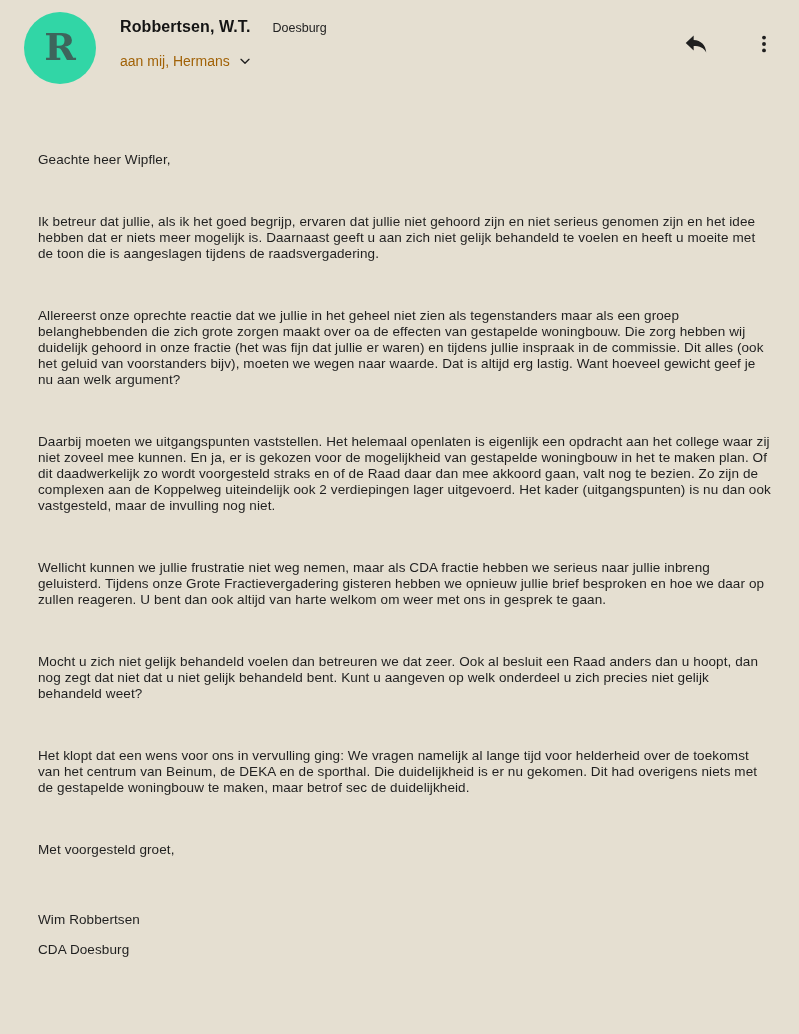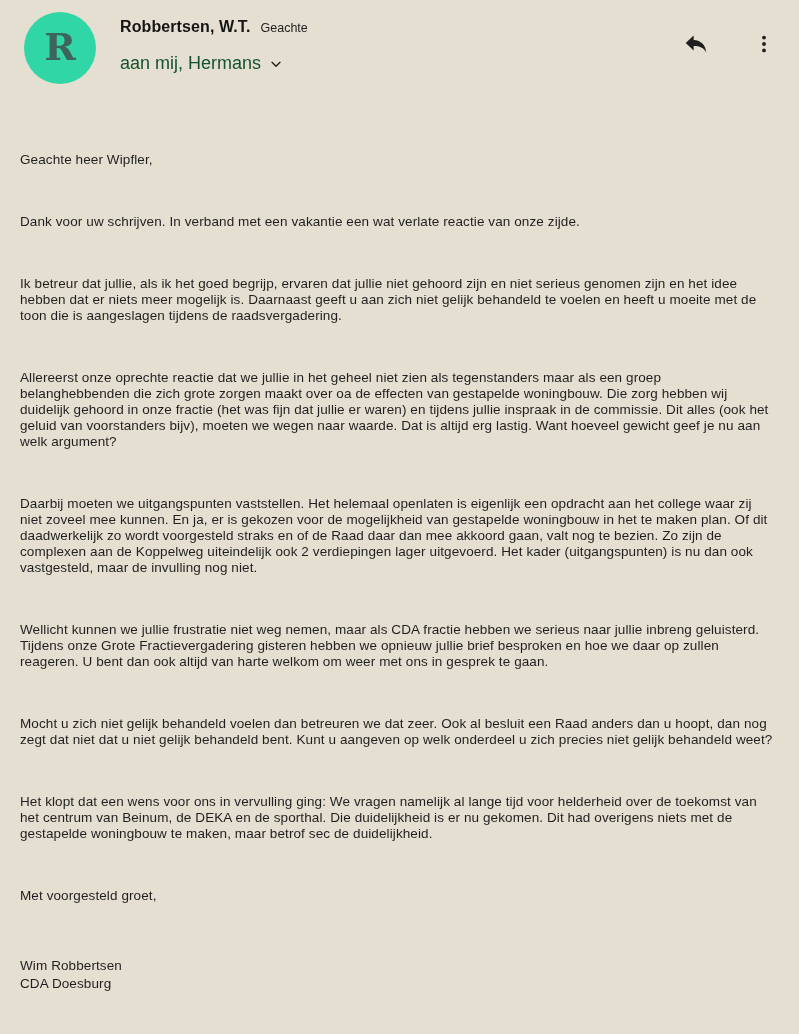--- a/index.html
+++ b/index.html
@@ -39,41 +39,41 @@
     color: #3d655c;
     font-family: "DejaVu Serif", serif;
     line-height: 1;
     padding-bottom: 2px;
   }
   .sender-block {
     position: absolute;
     left: 120px;
     top: 18px;
   }
-  .sender-line { display: flex; align-items: baseline; }
+  .sender-line { display: flex; align-items: baseline; gap: 12px; }
   .sender-name {
     font-size: 16px;
     font-weight: bold;
     color: #141414;
     letter-spacing: 0.1px;
   }
   .timestamp {
     font-size: 12.5px;
     color: #222;
     margin-left: 10px;
   }
   .recipients-line {
     margin-top: 17px;
     display: flex;
     align-items: center;
     cursor: pointer;
   }
   .recipients-text {
-    font-size: 18px;
-    color: #14532d;
+    font-size: 14px;
+    color: #a16207;
   }
   .chevron-icon { margin-left: 7px; display: inline-flex; }
 
   .header-actions {
     position: absolute;
     right: 18px;
     top: 28px;
     display: flex;
     align-items: center;
     gap: 34px;
@@ -84,46 +84,46 @@
     display: flex;
     align-items: center;
     justify-content: center;
     cursor: pointer;
     background: none;
     border: none;
   }
 
   
   .message-body {
-    padding: 40px 25px 0 20px;
+    padding: 40px 25px 0 38px;
   }
   .message-body p {
     font-size: 13.5px;
     line-height: 16px;
     color: #1f1f1f;
     margin: 0 0 46px 0;
     letter-spacing: 0.1px;
   }
   .message-body p.closing { margin-bottom: 54px; }
-  .message-body p.sig { margin-bottom: 2px; }
+  .message-body p.sig { margin-bottom: 14px; }
   .message-body p.sig-last { margin-bottom: 16px; }
 </style>
 </head>
 <body>
 
 <div class="header">
 
   <div class="avatar">
     <span class="avatar-letter">R</span>
   </div>
 
   <div class="sender-block">
     <div class="sender-line">
       <span class="sender-name">Robbertsen, W.T.</span>
-      <span class="timestamp">Geachte</span>
+      <span class="timestamp">Doesburg</span>
     </div>
     <div class="recipients-line">
       <span class="recipients-text">aan mij, Hermans</span>
       <span class="chevron-icon">
         <svg width="16" height="16" viewBox="0 0 24 24" fill="none" stroke="#1f1f1f" stroke-width="2" stroke-linecap="round" stroke-linejoin="round">
           <path d="M6 9.5 L12 15.5 L18 9.5"></path>
         </svg>
       </span>
     </div>
   </div>
@@ -143,21 +143,20 @@
           <circle cx="12" cy="12" r="2.1"></circle>
           <circle cx="12" cy="19" r="2.1"></circle>
         </svg>
       </span>
     </button>
   </div>
 </div>
 
 <div class="message-body">
   <p>Geachte heer Wipfler,</p>
-  <p>Dank voor uw schrijven. In verband met een vakantie een wat verlate reactie van onze zijde.</p>
   <p>Ik betreur dat jullie, als ik het goed begrijp, ervaren dat jullie niet gehoord zijn en niet serieus genomen zijn en het idee hebben dat er niets meer mogelijk is. Daarnaast geeft u aan zich niet gelijk behandeld te voelen en heeft u moeite met de toon die is aangeslagen tijdens de raadsvergadering.</p>
   <p>Allereerst onze oprechte reactie dat we jullie in het geheel niet zien als tegenstanders maar als een groep belanghebbenden die zich grote zorgen maakt over oa de effecten van gestapelde woningbouw. Die zorg hebben wij duidelijk gehoord in onze fractie (het was fijn dat jullie er waren) en tijdens jullie inspraak in de commissie. Dit alles (ook het geluid van voorstanders bijv), moeten we wegen naar waarde. Dat is altijd erg lastig. Want hoeveel gewicht geef je nu aan welk argument?</p>
   <p>Daarbij moeten we uitgangspunten vaststellen. Het helemaal openlaten is eigenlijk een opdracht aan het college waar zij niet zoveel mee kunnen. En ja, er is gekozen voor de mogelijkheid van gestapelde woningbouw in het te maken plan. Of dit daadwerkelijk zo wordt voorgesteld straks en of de Raad daar dan mee akkoord gaan, valt nog te bezien. Zo zijn de complexen aan de Koppelweg uiteindelijk ook 2 verdiepingen lager uitgevoerd. Het kader (uitgangspunten) is nu dan ook vastgesteld, maar de invulling nog niet.</p>
   <p>Wellicht kunnen we jullie frustratie niet weg nemen, maar als CDA fractie hebben we serieus naar jullie inbreng geluisterd. Tijdens onze Grote Fractievergadering gisteren hebben we opnieuw jullie brief besproken en hoe we daar op zullen reageren. U bent dan ook altijd van harte welkom om weer met ons in gesprek te gaan.</p>
   <p>Mocht u zich niet gelijk behandeld voelen dan betreuren we dat zeer. Ook al besluit een Raad anders dan u hoopt, dan nog zegt dat niet dat u niet gelijk behandeld bent. Kunt u aangeven op welk onderdeel u zich precies niet gelijk behandeld weet?</p>
   <p>Het klopt dat een wens voor ons in vervulling ging: We vragen namelijk al lange tijd voor helderheid over de toekomst van het centrum van Beinum, de DEKA en de sporthal. Die duidelijkheid is er nu gekomen. Dit had overigens niets met de gestapelde woningbouw te maken, maar betrof sec de duidelijkheid.</p>
   <p class="closing">Met voorgesteld groet,</p>
   <p class="sig">Wim Robbertsen</p>
   <p class="sig sig-last">CDA Doesburg</p>
 </div>

